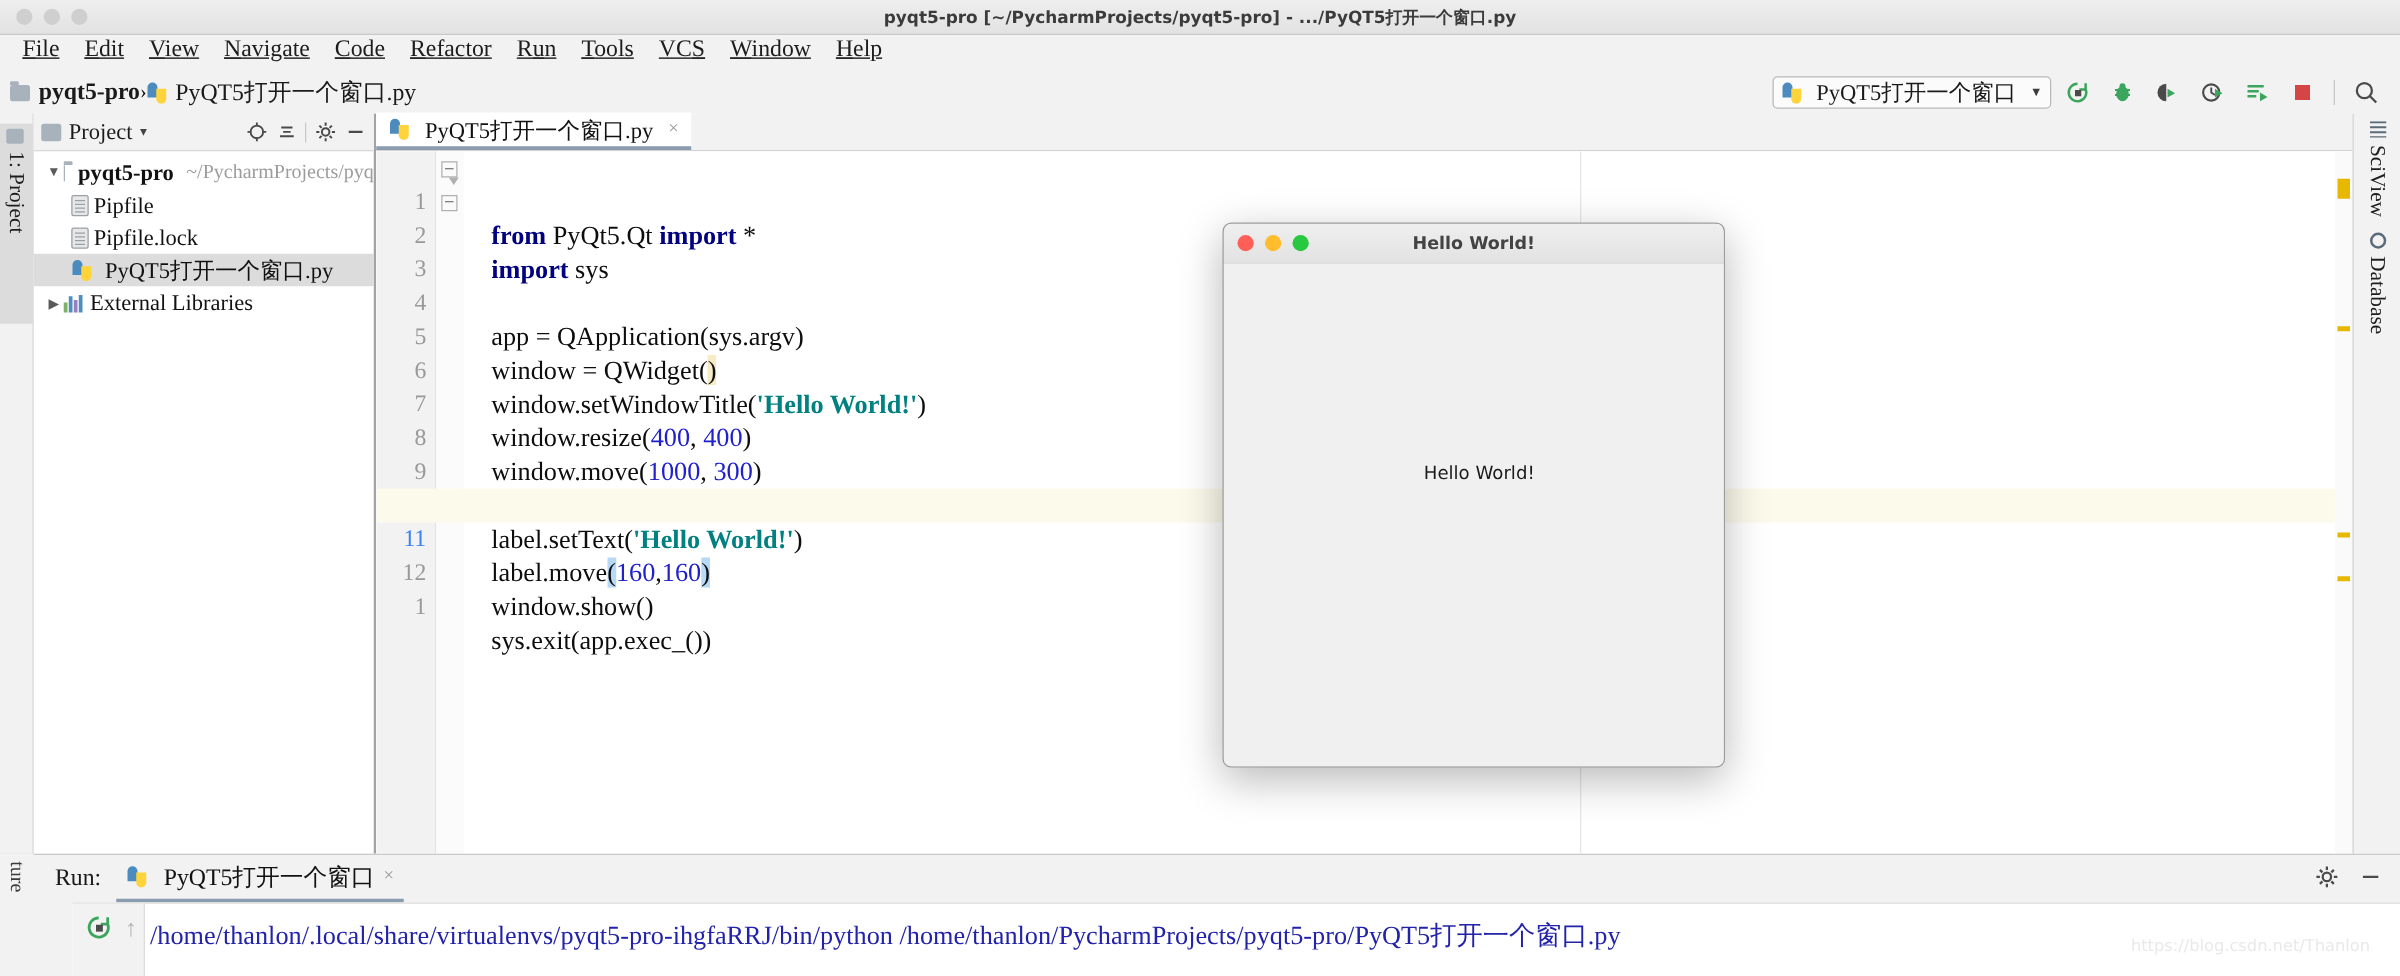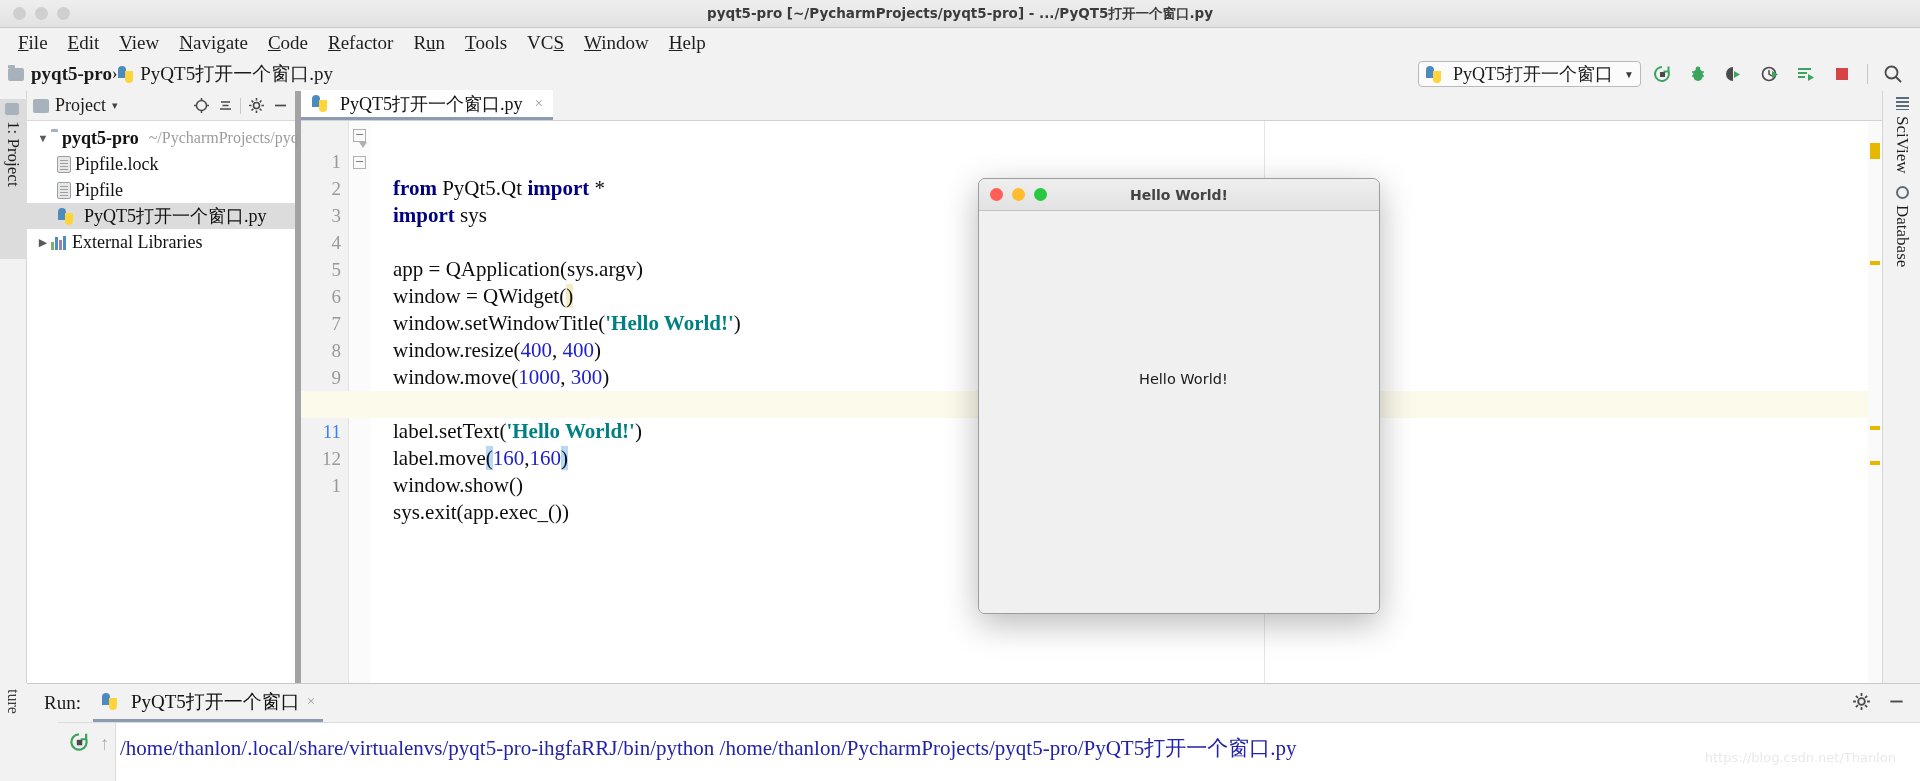--- a/index.html
+++ b/index.html
@@ -20,21 +20,21 @@
   .traffic { display: flex; gap: 9px; margin-left: 13px; }
   .tl { width: 13px; height: 13px; border-radius: 50%; background: #cfcfcf; }
   .titlebar .ttl {
     position: absolute; left: 0; width: 1920px; text-align: center;
     font-family: "DejaVu Sans", sans-serif; font-size: 13.5px; font-weight: bold; color: #3b3b3b;
   }
 
   
   .menubar {
     position: absolute; left: 0; top: 28px; width: 1712px; height: 29px;
-    background: #f2f2f2; display: flex; align-items: center; padding-left: 8px;
+    background: #f2f2f2; display: flex; padding-left: 8px; text-decoration: underline;
   }
   .menu-item {
     font-size: 19px; color: #1d1d1d; padding: 1px 10px; cursor: default; white-space: nowrap;
   }
   .menu-item u { text-decoration: underline; }
 
   
   .navbar {
     position: absolute; left: 0; top: 57px; width: 1920px; height: 34px;
     background: #f2f2f2; display: flex; align-items: center; padding-left: 8px;
@@ -80,21 +80,21 @@
     writing-mode: vertical-rl; text-orientation: mixed;
     font-size: 17px; color: #1d1d1d; padding: 22px 4px 4px 4px;
     background: #dcdcdc; height: 160px;
   }
   .vtab .sq { position: absolute; top: 4px; left: 5px; width: 14px; height: 12px;
     background: #a8b2bd; border-radius: 2px; }
 
   
   .project {
     position: absolute; left: 27px; top: 91px; width: 274px; height: 592px;
-    background: #ffffff; border-right: 6px solid #a3a3a3;
+    background: #ffffff; border-right: 2px solid #a3a3a3;
   }
   .project-head {
     height: 30px; background: #f2f2f2; border-bottom: 1px solid #d9d9d9;
     display: flex; align-items: center; padding: 0 6px; gap: 6px;
   }
   .project-head .lbl { font-size: 18px; color: #1a1a1a; }
   .ph-ic { width: 18px; height: 18px; display: flex; align-items: center; justify-content: center; }
   .tree { padding-top: 4px; font-size: 18px; color: #111; }
   .trow { display: flex; align-items: center; height: 26px; padding-left: 8px; white-space: nowrap; }
   .trow.sel { background: #dcdcdc; }
@@ -377,27 +377,27 @@
       <div class="trow">
         <span class="arrow">▼</span>
         <span class="folder-ic"></span>
         <b class="tlabel">pyqt5-pro</b>
         <span class="tpath">~/PycharmProjects/pyq</span>
       </div>
 
       <div class="trow">
         <span class="indent"></span>
         <span class="doc-ic"></span>
-        <span class="tlabel">Pipfile.lock</span>
+        <span class="tlabel">Pipfile</span>
       </div>
 
       <div class="trow">
         <span class="indent"></span>
         <span class="doc-ic"></span>
-        <span class="tlabel">Pipfile</span>
+        <span class="tlabel">Pipfile.lock</span>
       </div>
 
       <div class="trow sel">
         <span class="indent"></span>
         <span class="py-ic">
             <span class="a"></span>
             <span class="b"></span>
           </span>
         <span class="tlabel">PyQT5打开一个窗口.py</span>
       </div>

